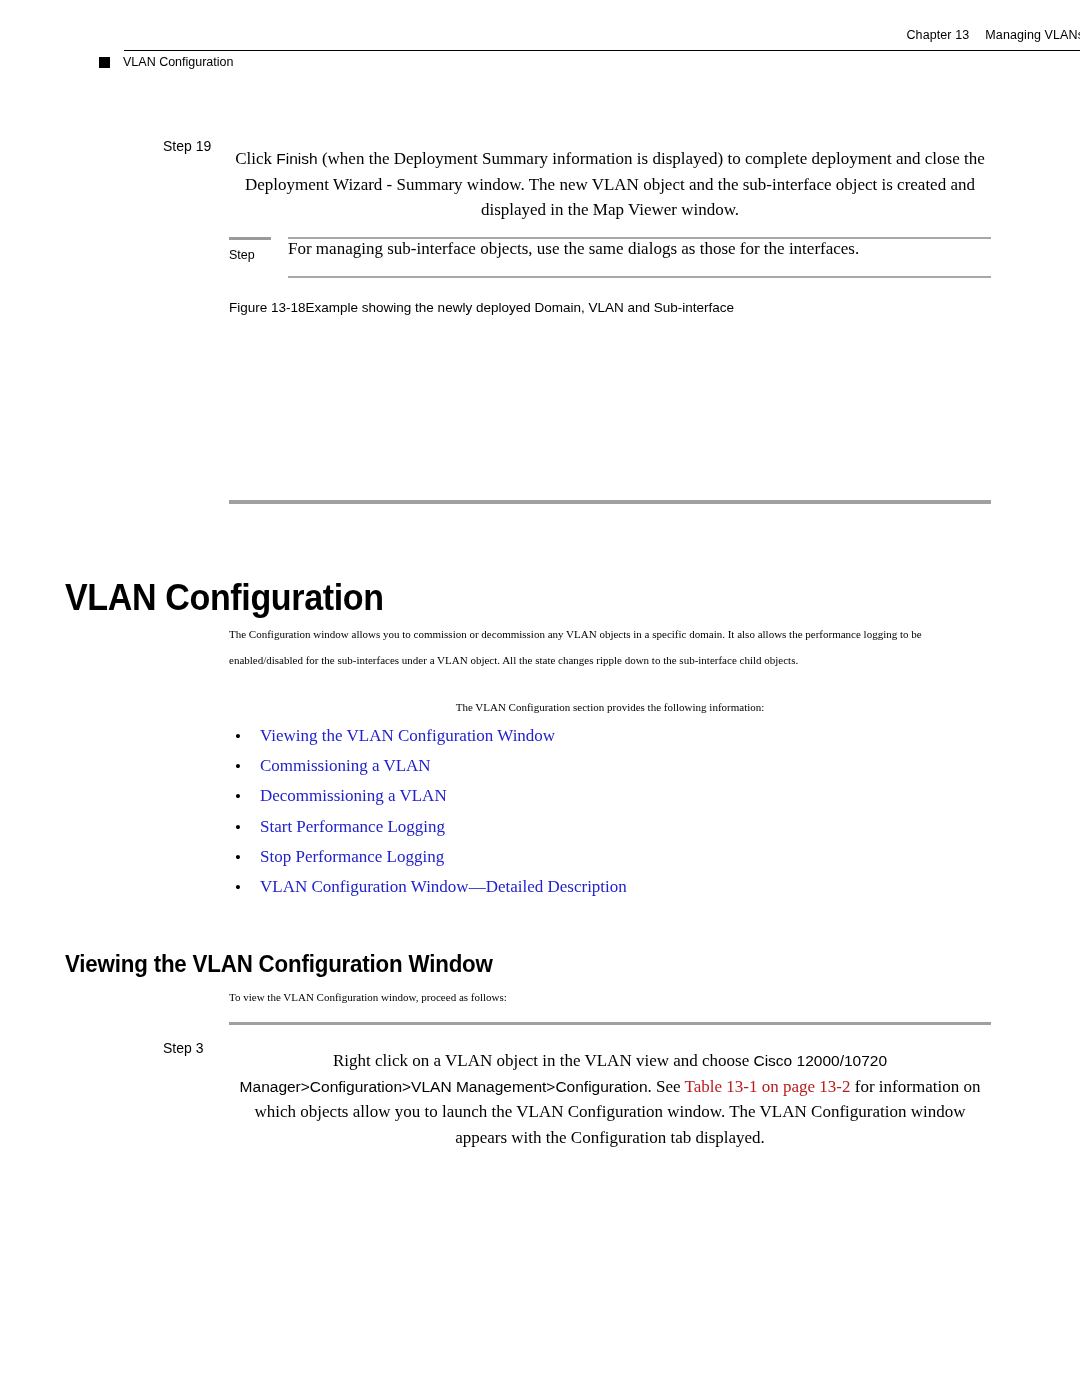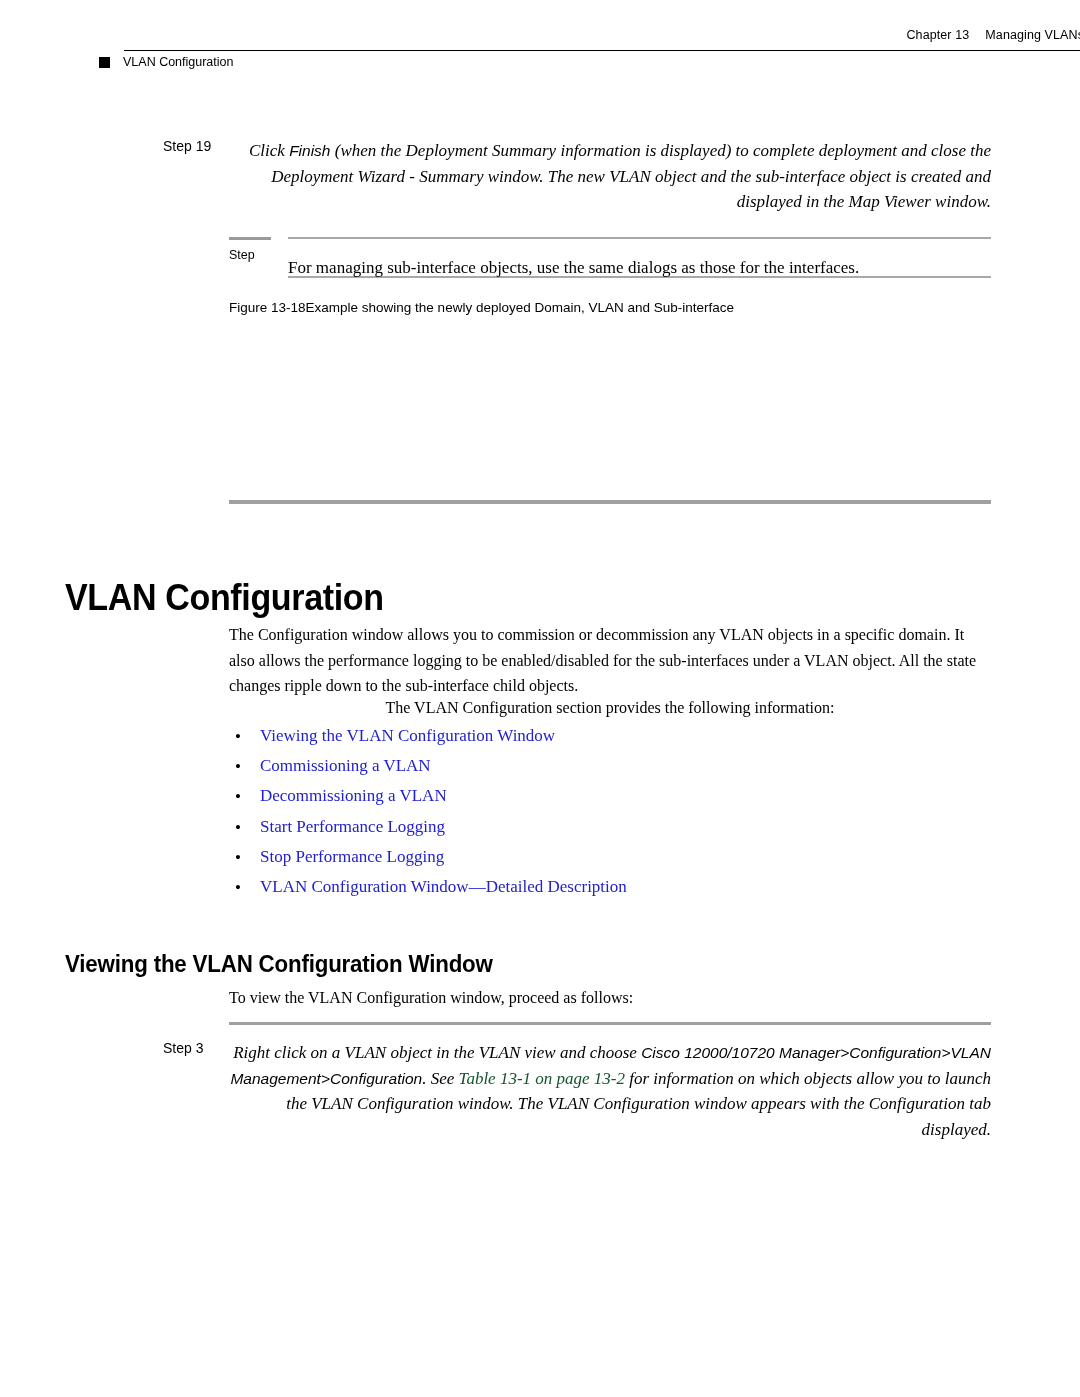--- a/index.html
+++ b/index.html
@@ -98,32 +98,31 @@
     left: 163px;
     top: 0;
     font-family: "Liberation Sans", sans-serif;
     font-size: 14px;
     white-space: nowrap;
   }
   .step-body {
     position: absolute;
     left: 229px;
     width: 762px;
-    top: 0;
+    top: 8px;
     font-family: "Liberation Serif", serif;
     font-size: 17px;
     line-height: 25.5px;
-    text-align: right;
-    font-style: italic;
+    text-align: center;
   }
   .ui {
     font-family: "Liberation Sans", sans-serif;
     font-size: 15.5px;
   }
-  .lnk { color: #14532d; }
+  .lnk { color: #b91c1c; }
 
   
   .note {
     position: absolute;
     left: 0;
     width: 1080px;
   }
   .note-label-rule {
     position: absolute;
     left: 229px;
@@ -152,21 +151,21 @@
     left: 288px;
     width: 703px;
     height: 2px;
     background: #a8a8a8;
     top: 39px;
   }
   .note-text {
     position: absolute;
     left: 288px;
     width: 703px;
-    top: 19px;
+    top: 0;
     font-family: "Liberation Serif", serif;
     font-size: 17px;
     line-height: 24px;
   }
 
   
   .figure-caption {
     position: absolute;
     left: 229px;
     top: 300px;
@@ -219,21 +218,21 @@
     transform-origin: left center;
     white-space: nowrap;
   }
 
   
   .para {
     position: absolute;
     left: 229px;
     width: 762px;
     font-family: "Liberation Serif", serif;
-    font-size: 16px;
+    font-size: 11px;
     line-height: 25.5px;
   }
 
   
   .bullets {
     position: absolute;
     left: 229px;
     width: 762px;
     top: 725px;
   }

